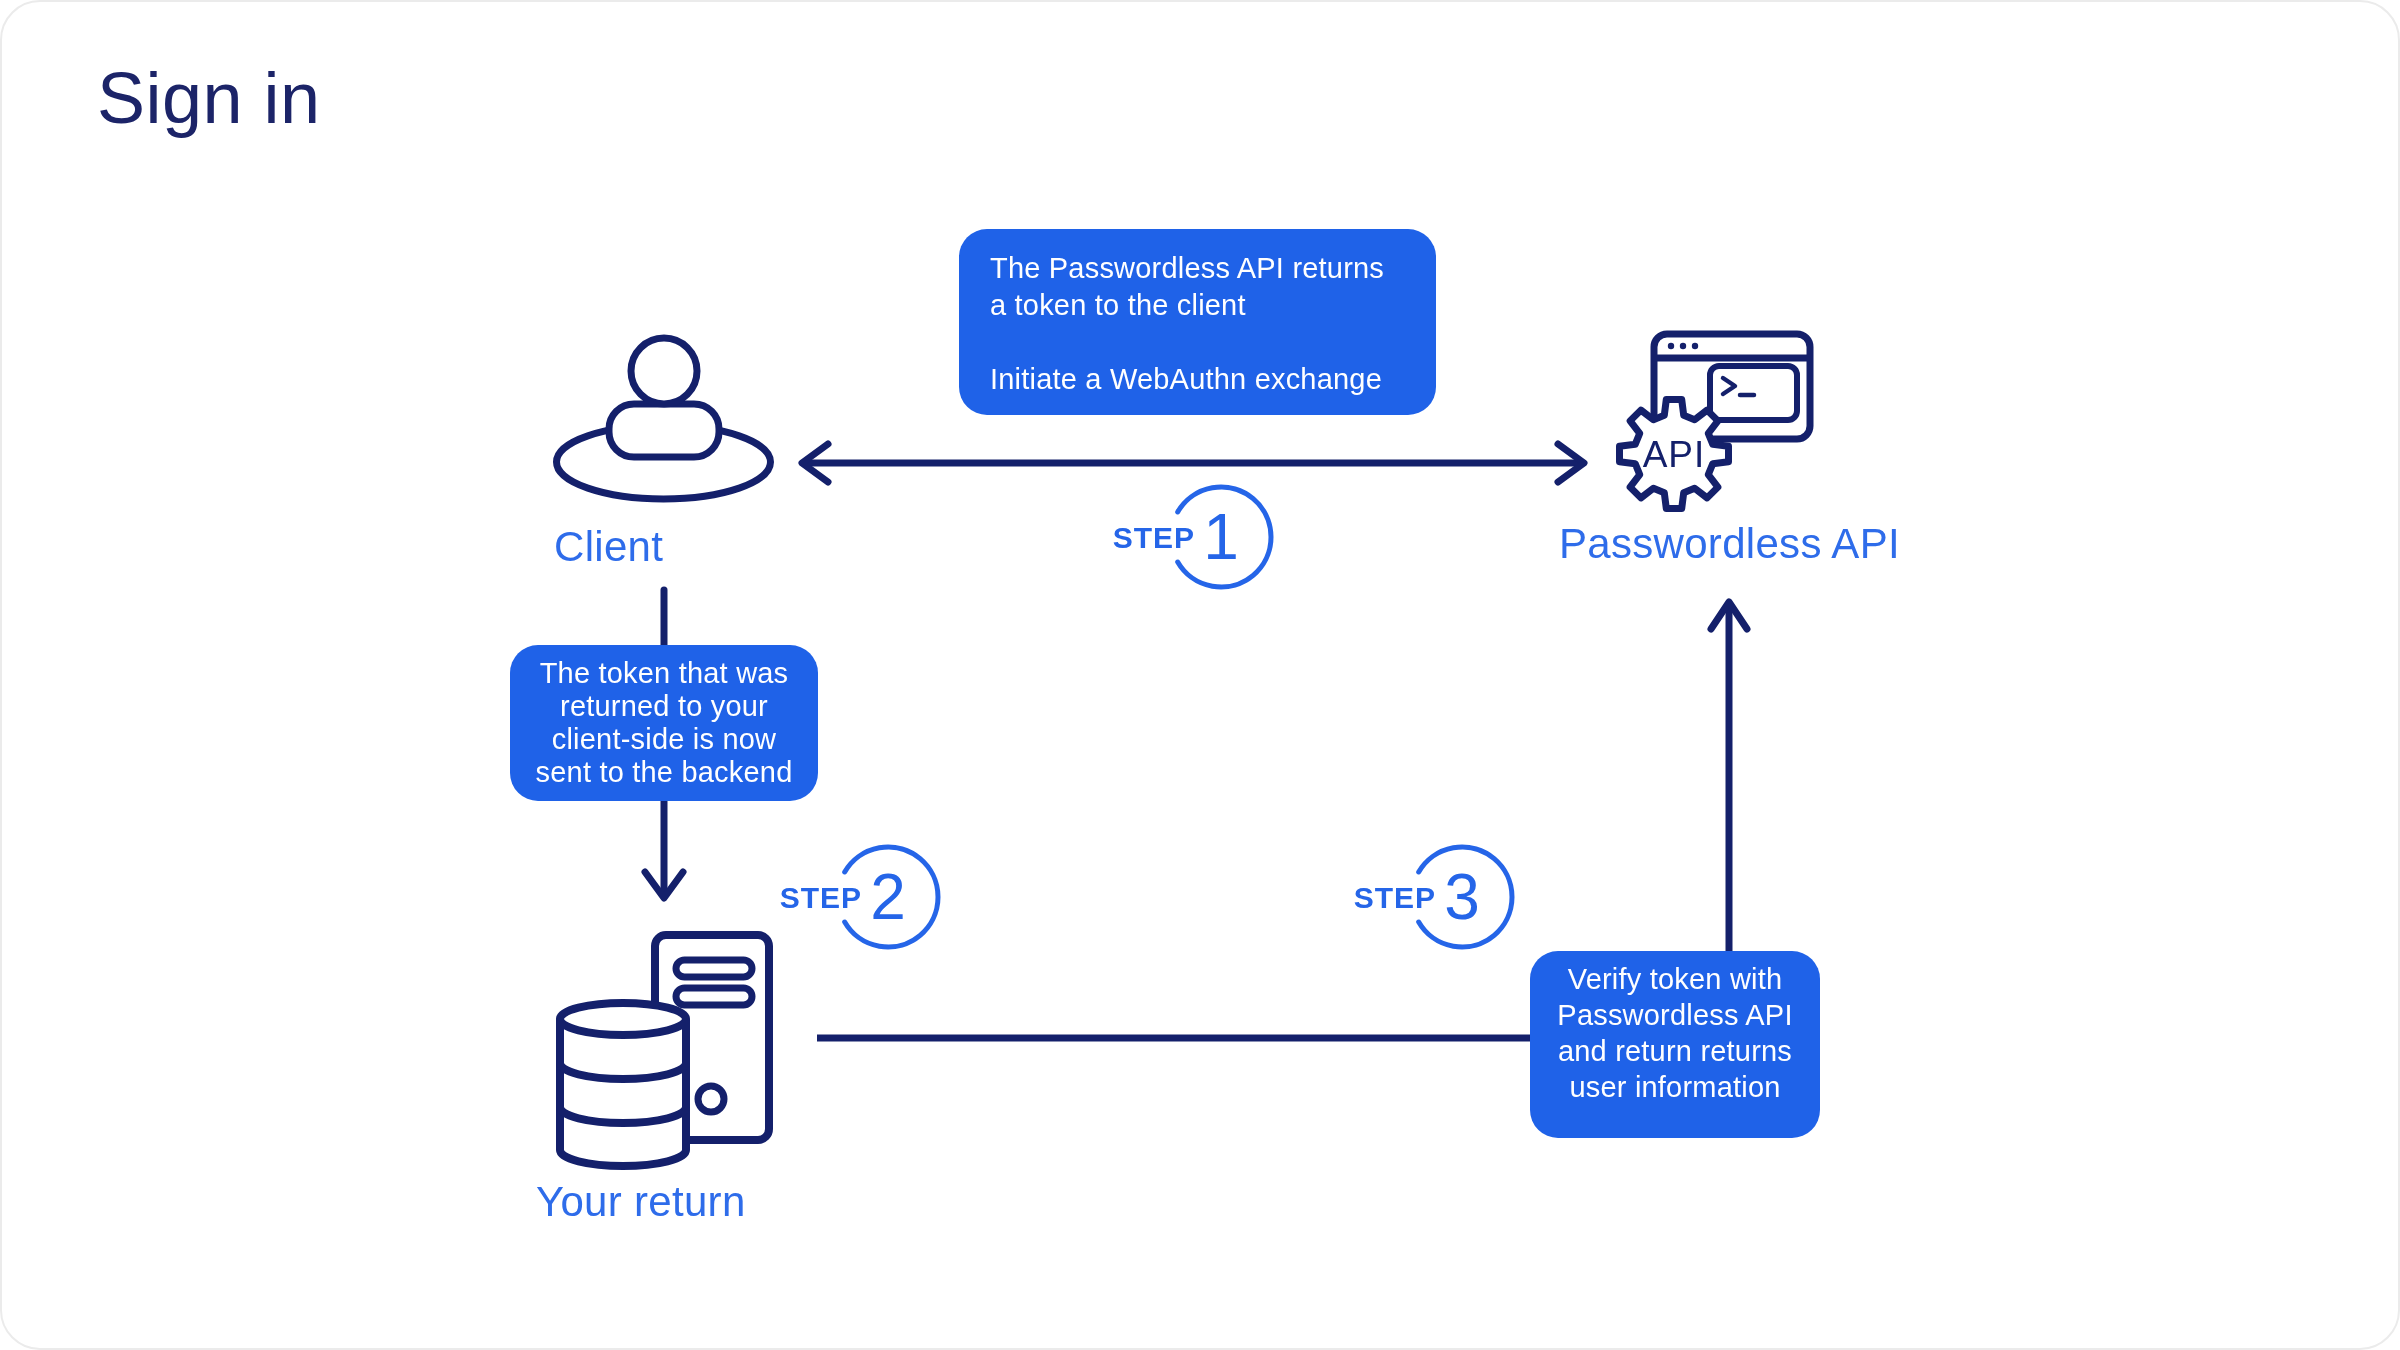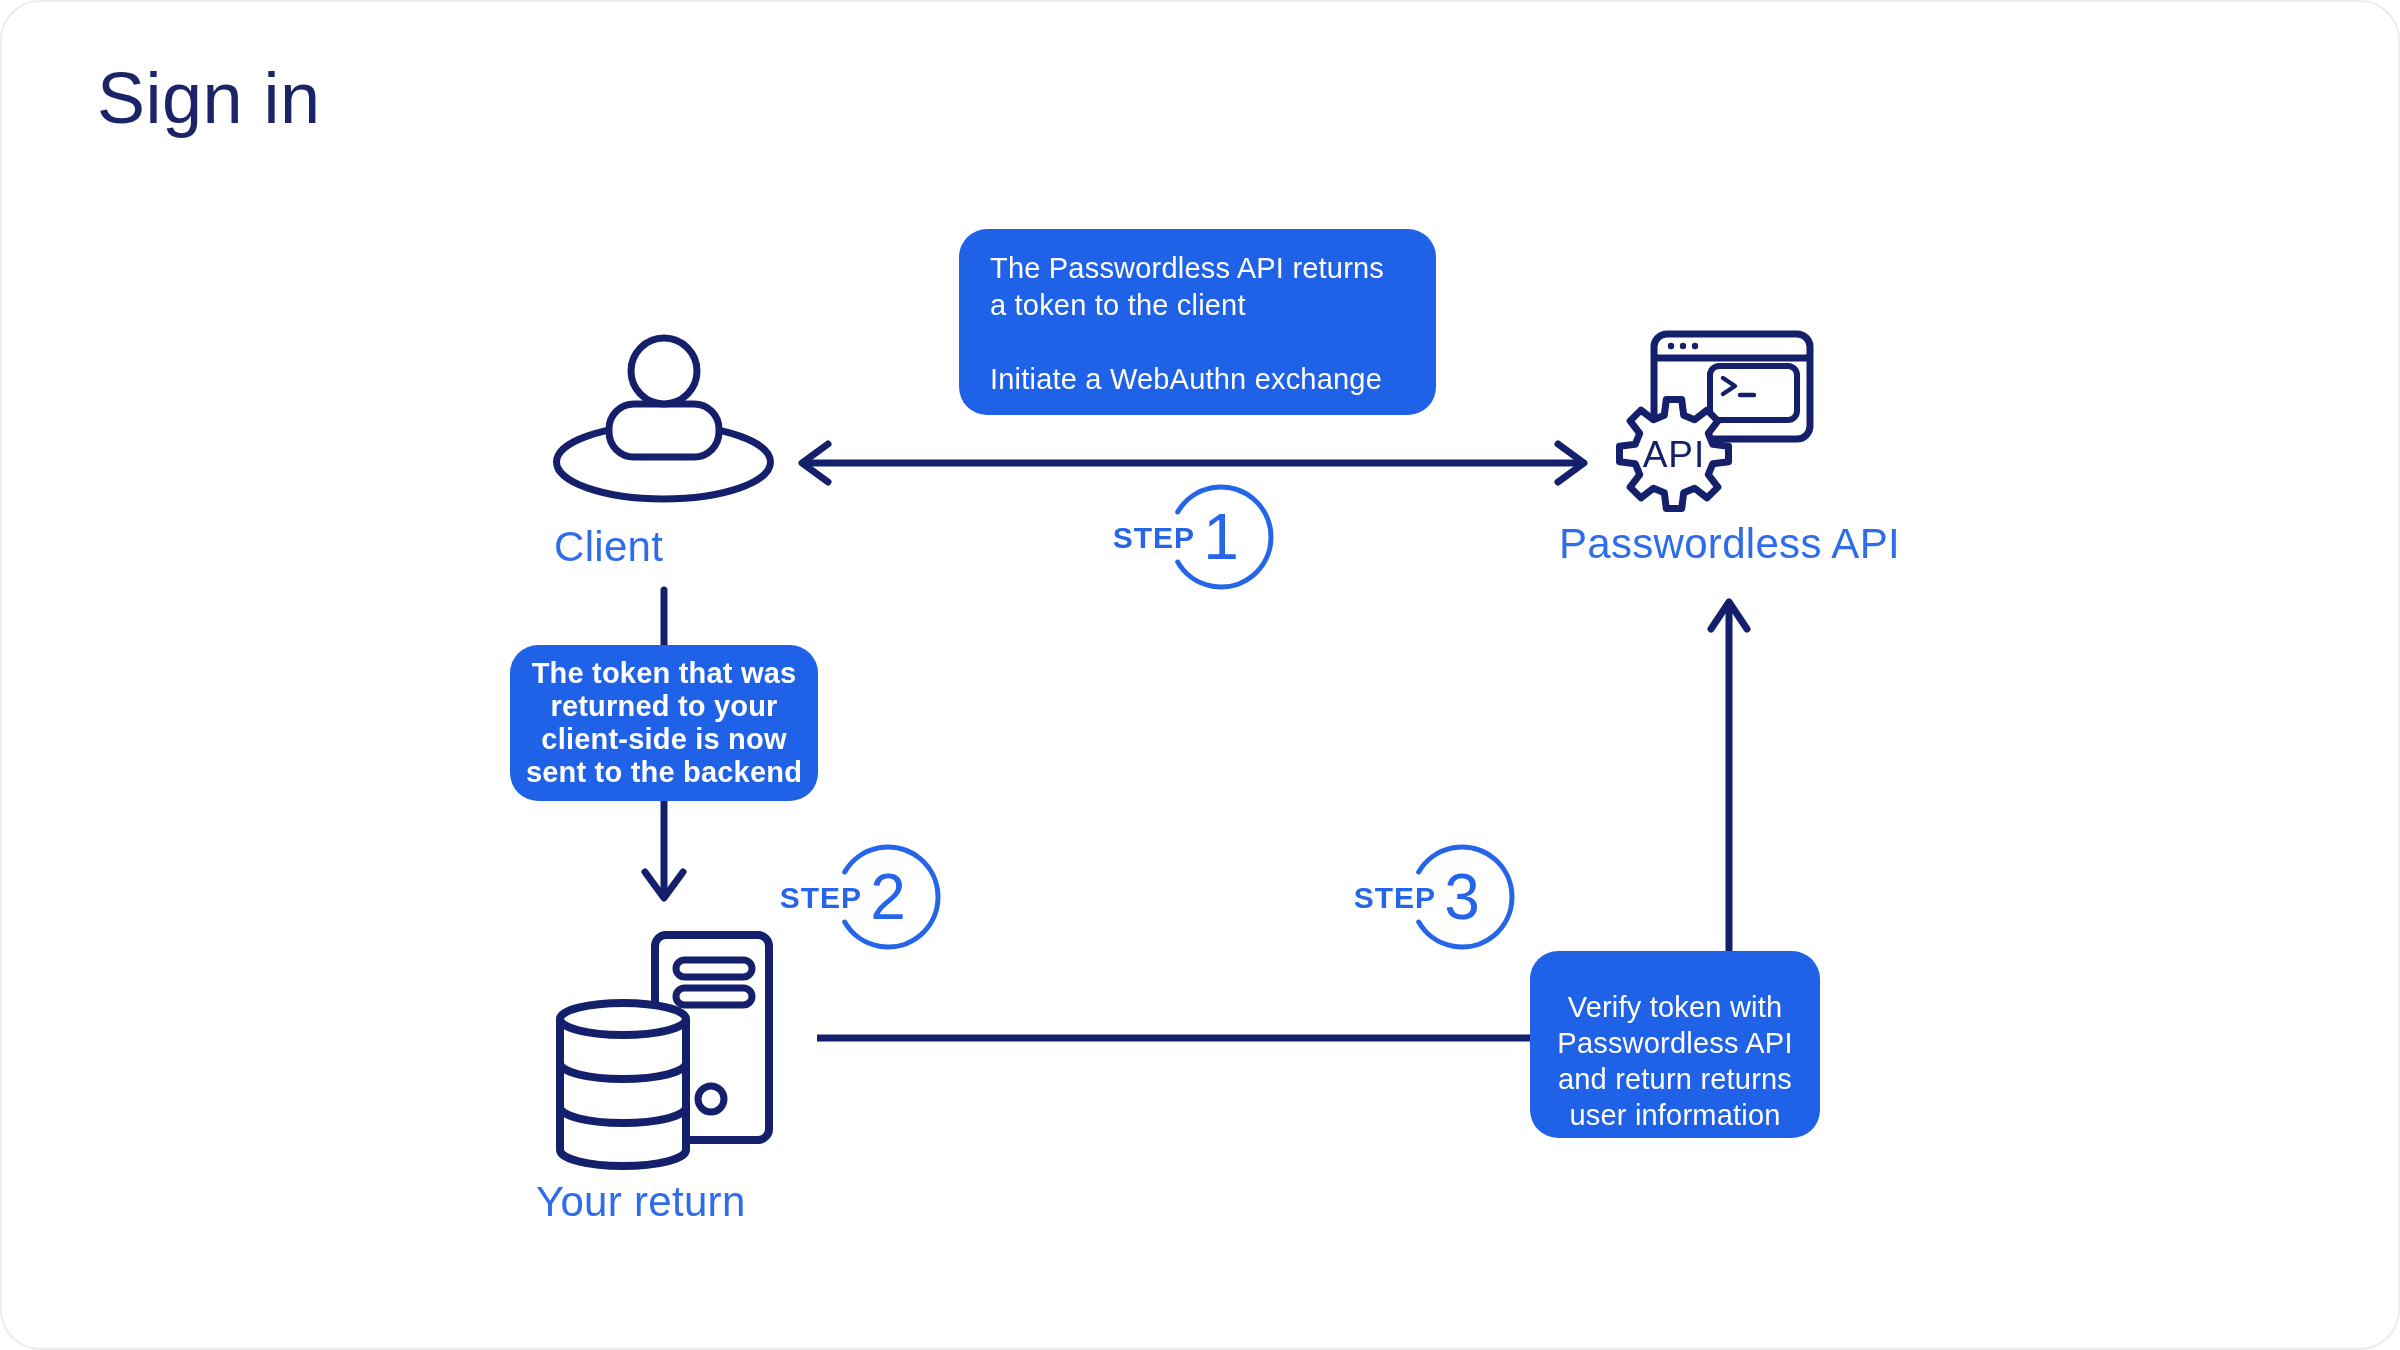--- a/index.html
+++ b/index.html
@@ -33,22 +33,22 @@
   }
   .label-client{left:552px;top:521px;width:220px;}
   .label-api{left:1557px;top:518px;width:400px;}
   .label-backend{left:534px;top:1176px;width:260px;}
   .callout{
     position:absolute;z-index:3;background:var(--callout);color:#ffffff;
     border-radius:28px;font-size:29px;line-height:37px;letter-spacing:0.2px;
   }
   .callout-1{left:957px;top:227px;width:477px;height:186px;padding:21px 28px 20px 31px;text-align:left;}
   .callout-1 .para + .para{margin-top:37px;}
-  .callout-2{left:508px;top:643px;width:308px;height:156px;padding:12px 10px;text-align:center;line-height:33px;font-weight:bold;}
-  .callout-3{left:1528px;top:949px;width:290px;height:187px;padding:38px 10px;text-align:center;line-height:36px;}
+  .callout-2{left:508px;top:643px;width:308px;height:156px;padding:12px 10px;text-align:center;line-height:33px;}
+  .callout-3{left:1528px;top:949px;width:290px;height:187px;padding:10px 10px;text-align:center;line-height:36px;}
   .co-line{min-height:0;}
   svg text{font-family:"Liberation Sans", sans-serif;}
   .step-prefix{font-size:30px;font-weight:700;letter-spacing:1px;fill:var(--step);}
   .step-number{font-size:64px;font-weight:400;fill:var(--step);}
   .gear-text{font-size:37px;font-weight:500;letter-spacing:1px;fill:var(--navy);}
 </style>
 </head>
 <body>
 
 <div class="card">

